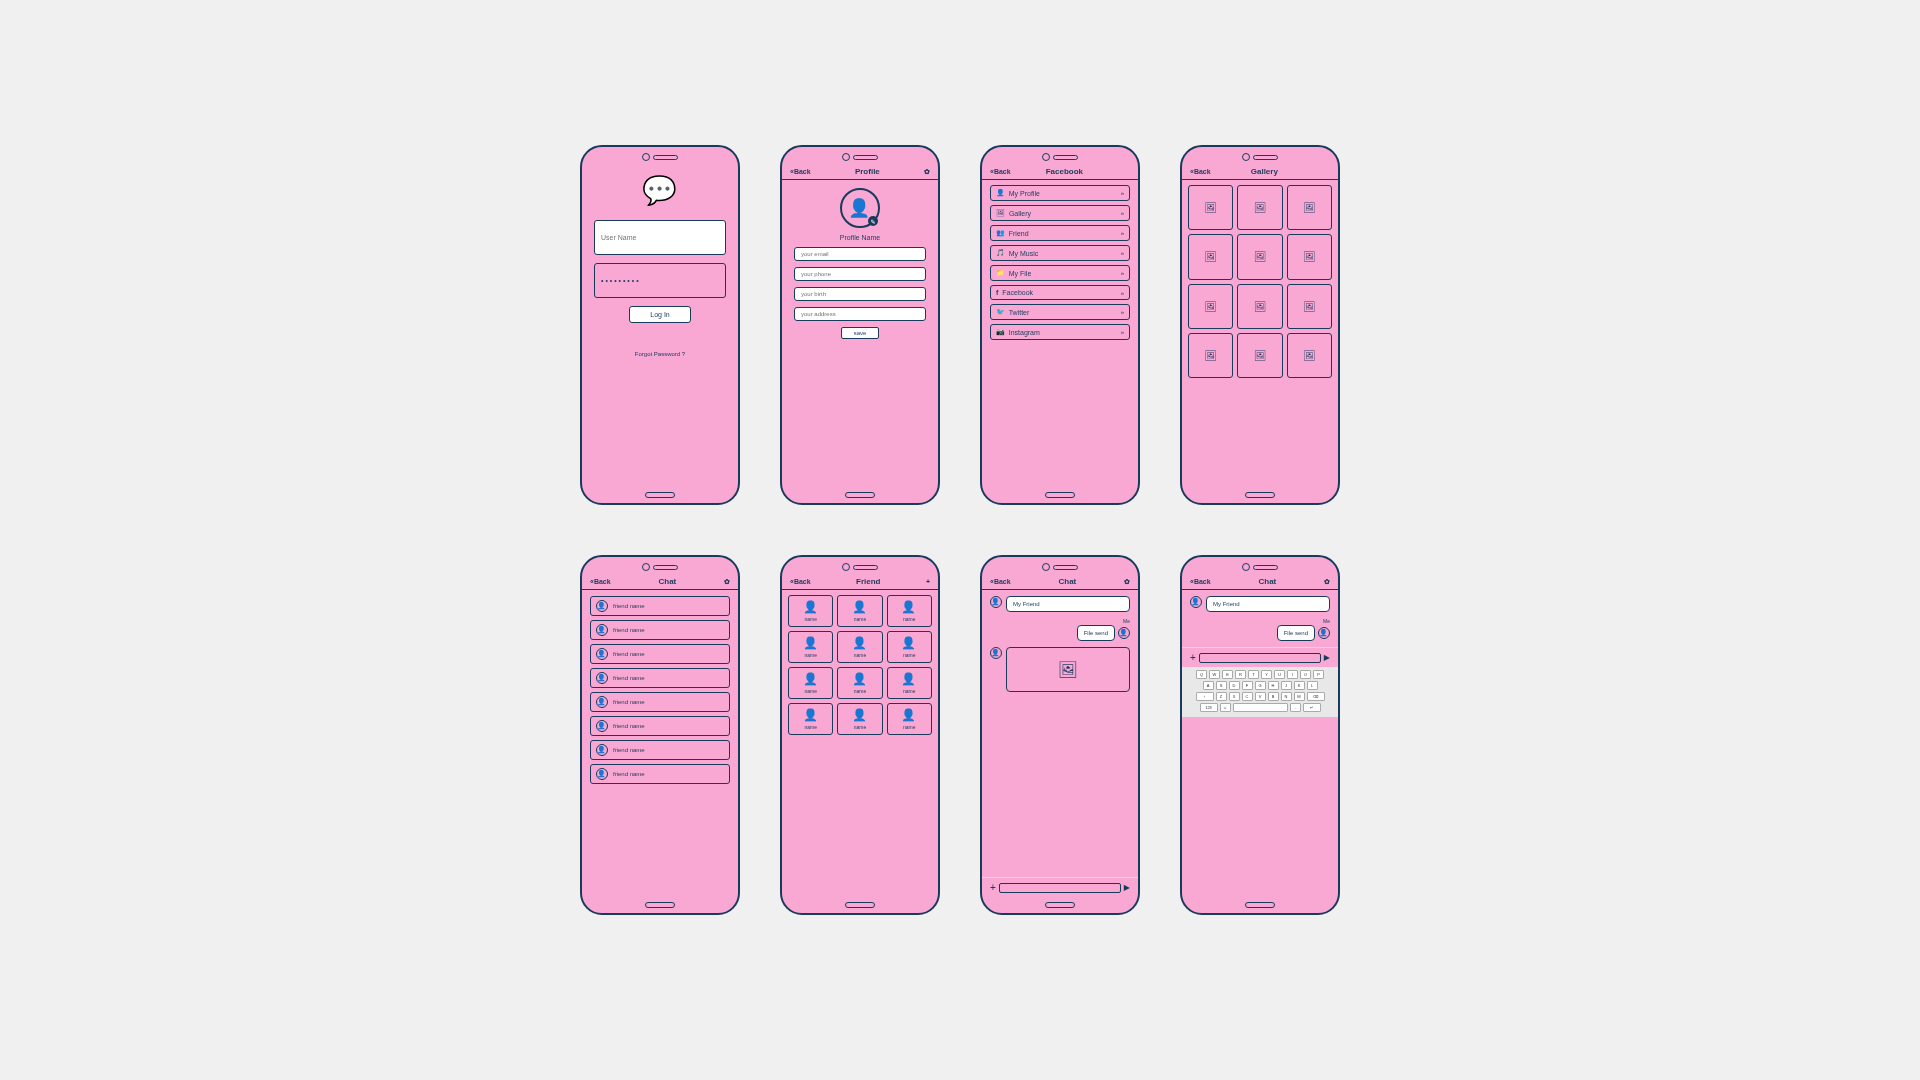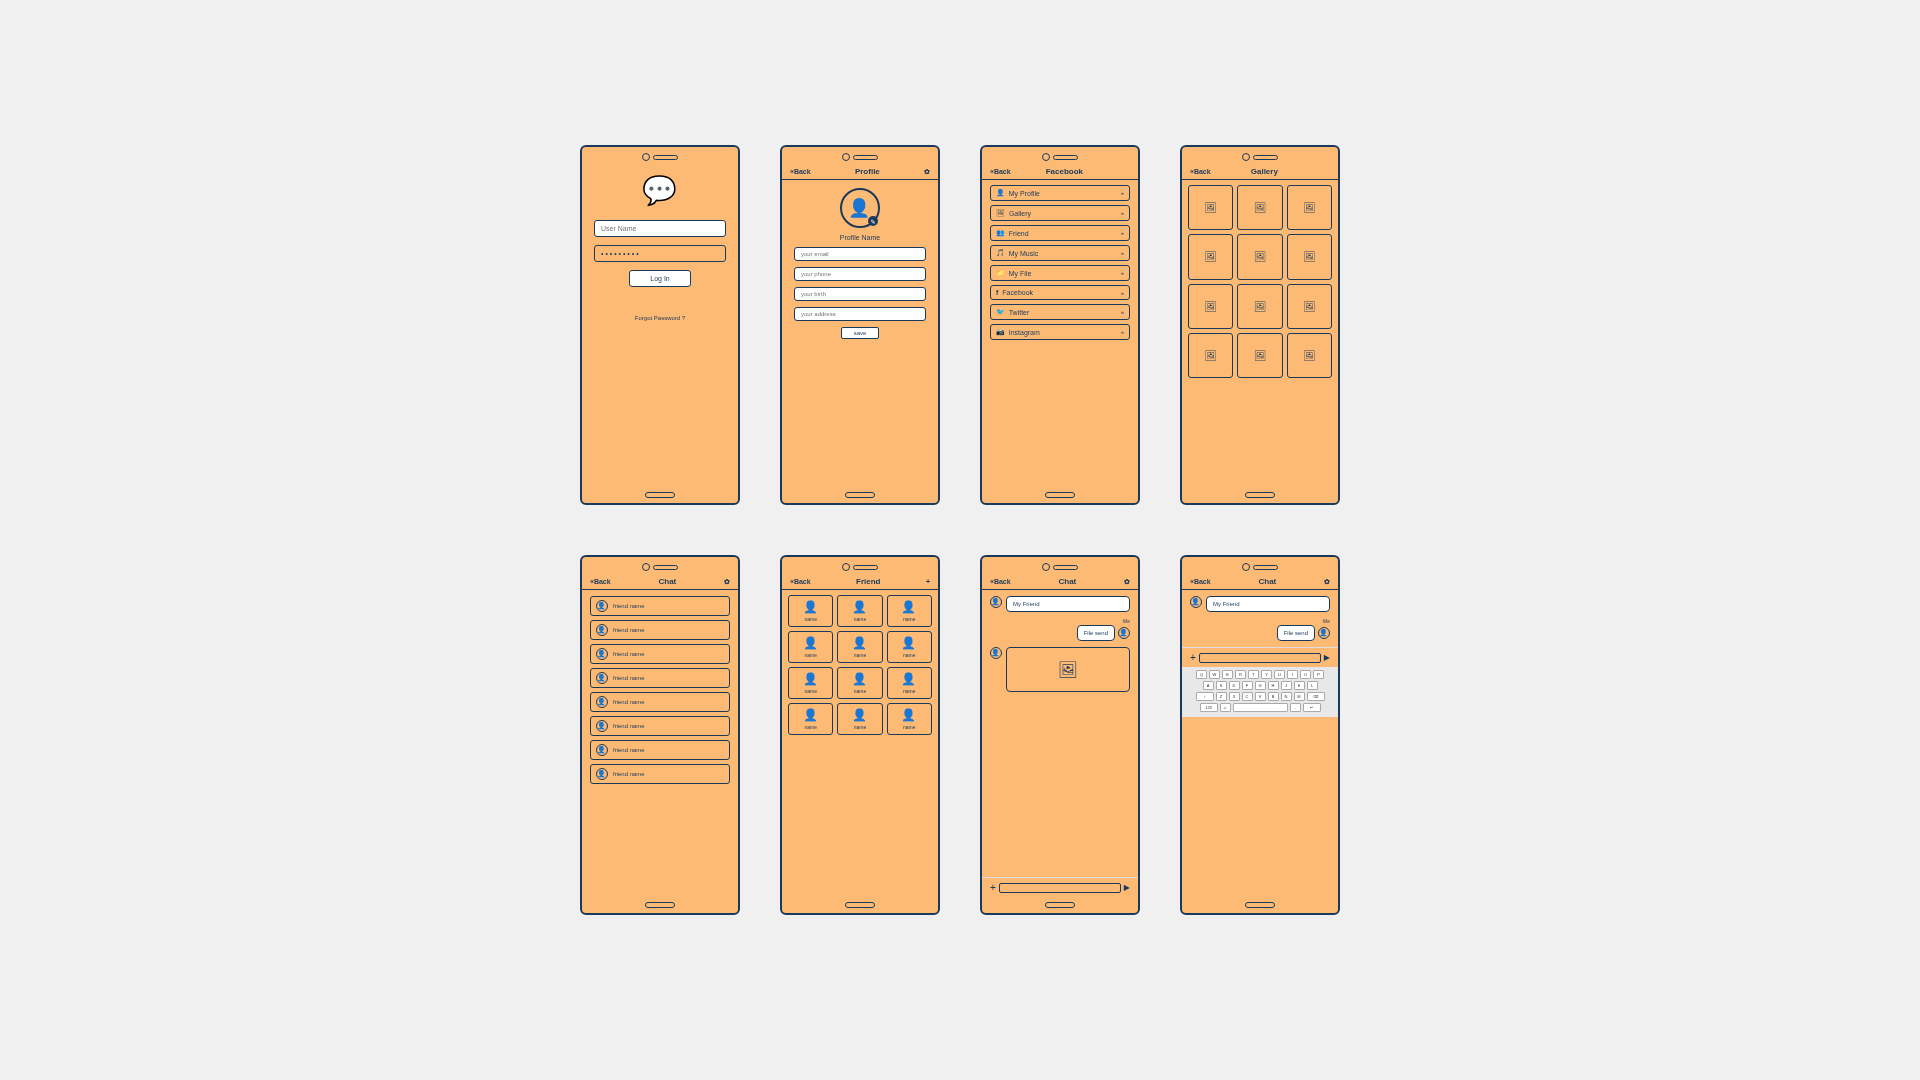--- a/index.html
+++ b/index.html
@@ -22,22 +22,22 @@
     .grid {
       display: grid;
       grid-template-columns: repeat(4, 160px);
       grid-template-rows: repeat(2, 380px);
       gap: 30px 40px;
     }
     .phone {
       width: 160px;
       height: 360px;
       border: 2px solid #1a3a5c;
-      border-radius: 6px;
-      background: #fdba74;
+      border-radius: 22px;
+      background: #f9a8d4;
       display: flex;
       flex-direction: column;
       position: relative;
       overflow: hidden;
     }
     .phone-top {
       display: flex;
       align-items: center;
       justify-content: center;
       padding: 6px 8px 3px;
@@ -110,21 +110,21 @@
     }
     .emoji-icon {
       font-size: 28px;
       color: #1a3a5c;
       margin-bottom: 5px;
     }
     .login-input {
       width: 100%;
       border: 1px solid #1a3a5c;
       border-radius: 3px;
-      padding: 4px 6px;
+      padding: 13px 6px;
       font-size: 7px;
       color: #1a3a5c;
     }
     .login-btn {
       border: 1px solid #1a3a5c;
       border-radius: 3px;
       padding: 4px 20px;
       font-size: 7px;
       color: #1a3a5c;
       background: white;

